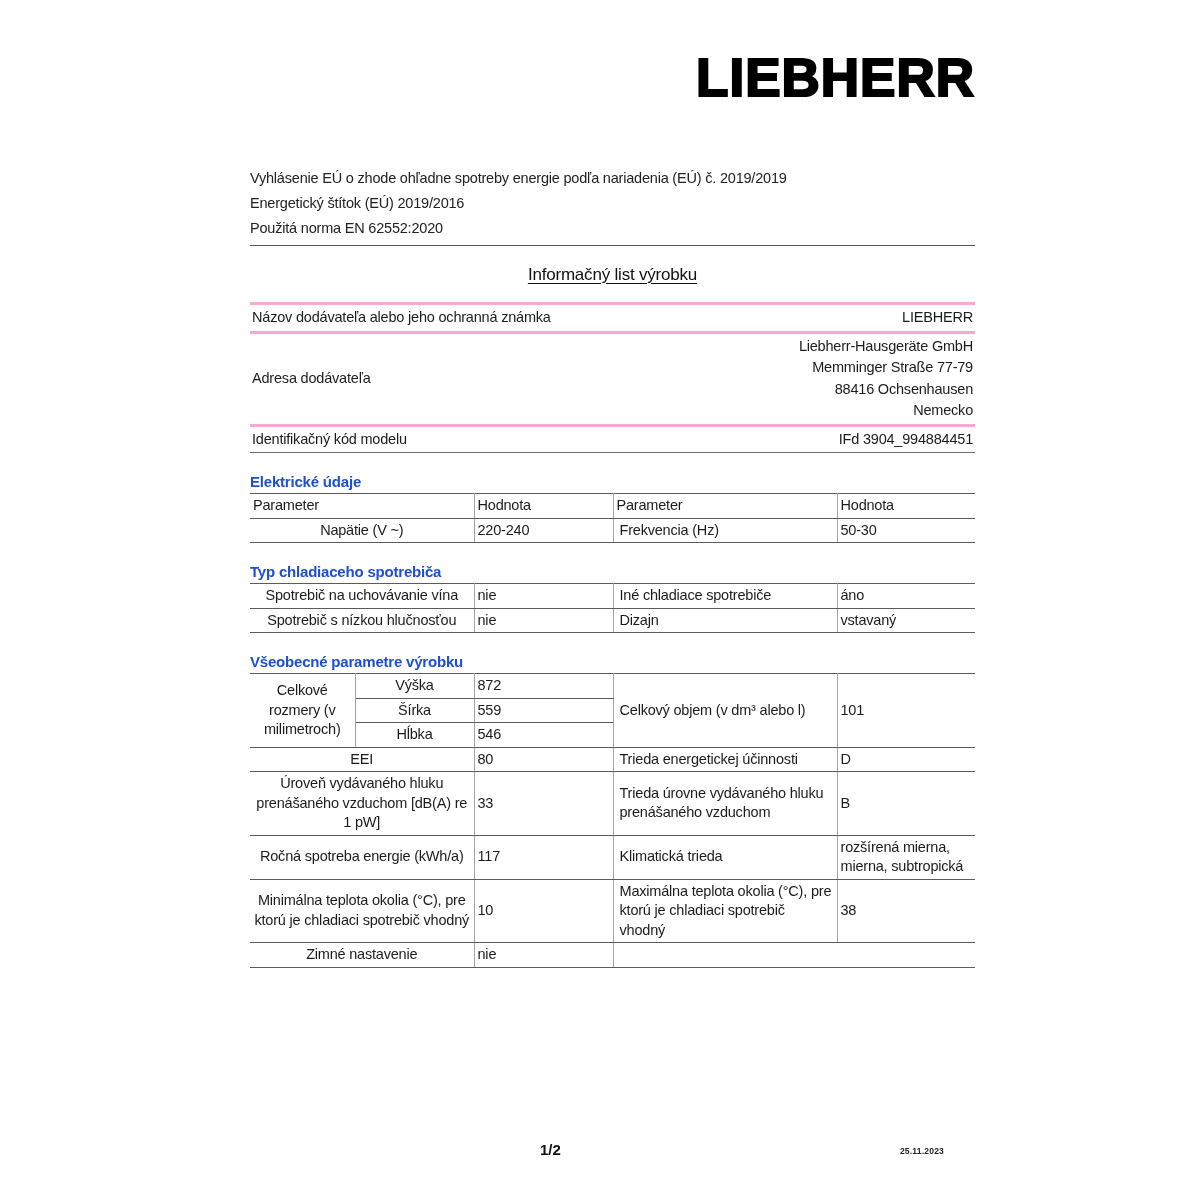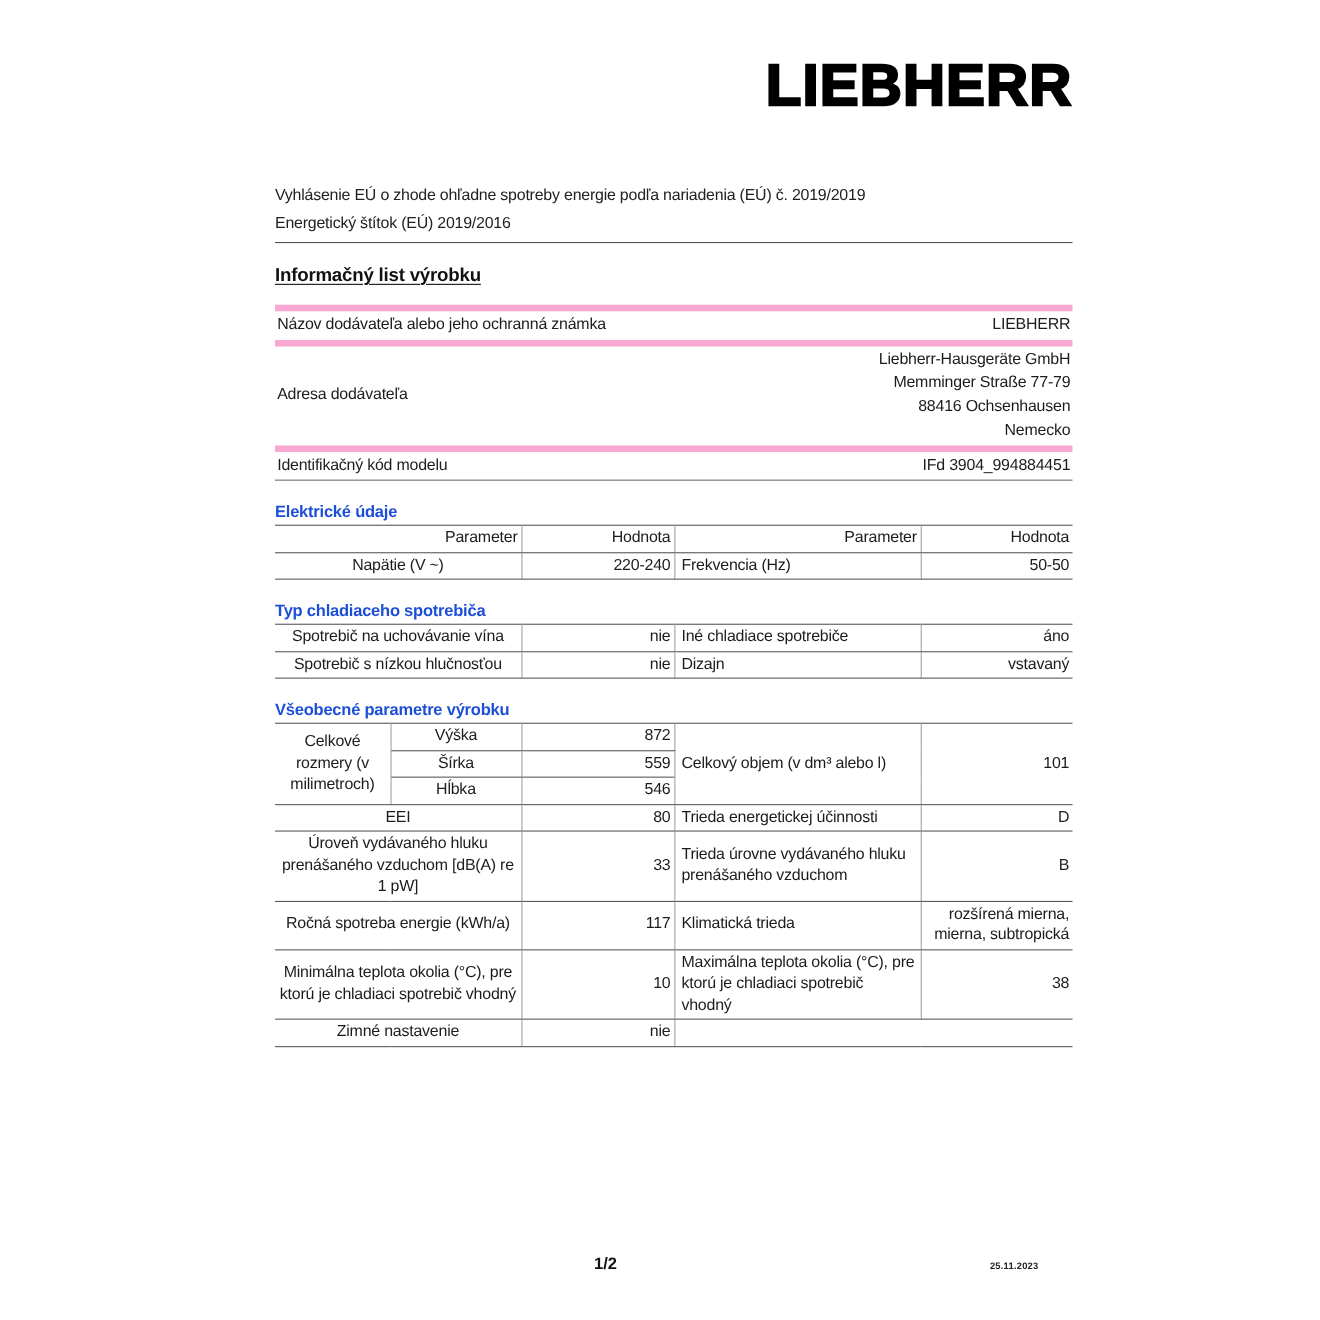--- a/index.html
+++ b/index.html
@@ -39,32 +39,33 @@
     color:#222;
   }
   .rule {
     border:none;
     border-top:1px solid #555;
     margin-top:4px;
   }
   
   .doc-title {
     margin-top:19px;
+    text-align:center;
     font-size:17px;
-    font-weight:bold;
+    font-weight:normal;
     text-decoration:underline;
     text-underline-offset:3px;
     letter-spacing:-0.2px;
     color:#111;
   }
   
   table { border-collapse:collapse; width:725px; table-layout:fixed; }
   .supplier { margin-top:17px; font-size:14.5px; letter-spacing:-0.2px; }
   .supplier td {
-    border-top:6px solid #f9a8d4;
+    border-top:3px solid #f9a8d4;
     padding:2px 2px;
     line-height:21.5px;
     vertical-align:middle;
   }
   .supplier { border-bottom:1px solid #6e6e6e; }
   .supplier .lbl { text-align:left; }
   .supplier .val { text-align:right; }
   
   .sec-heading {
     margin-top:20px;
@@ -82,21 +83,21 @@
     border-top:1px solid #5a5a5a;
     border-bottom:1px solid #5a5a5a;
     padding:2px 3px;
     line-height:19.5px;
     vertical-align:middle;
   }
   .grid tr td:first-child { border-left:none; }
   .grid tr td:last-child  { border-right:none; }
   .grid .c1 { text-align:center; padding-left:3px; }
   .grid .c3 { text-align:left; padding-left:6px; }
-  .grid .cv { text-align:right; }
+  .grid .cv { text-align:left; }
   .grid td.sub { border-top-color:#a3a3a3; }
   
   .footer-page {
     position:absolute;
     left:540px; top:1141px;
     width:80px;
     text-align:left;
     font-size:15px;
     font-weight:bold;
     color:#111;
@@ -116,20 +117,21 @@
 <body>
 
 <div class="page">
   <div class="content">
 
     <div class="logo">LIEBHERR</div>
 
     <div class="hdr-lines">
       <div class="hdr-line">Vyhlásenie EÚ o zhode ohľadne spotreby energie podľa nariadenia (EÚ) č. 2019/2019</div>
       <div class="hdr-line">Energetický štítok (EÚ) 2019/2016</div>
+      <div class="hdr-line">Použitá norma EN 62552:2020</div>
     </div>
 
     <hr class="rule">
 
     <div class="doc-title">Informačný list výrobku</div>
 
     <table class="supplier">
       <colgroup>
           <col style="width:420px">
           <col style="width:305px">
@@ -167,21 +169,21 @@
           <tr>
         <td class="cv">Parameter</td>
         <td class="cv">Hodnota</td>
         <td class="cv">Parameter</td>
         <td class="cv">Hodnota</td>
       </tr>
       <tr>
         <td class="c1">Napätie (V ~)</td>
         <td class="cv">220-240</td>
         <td class="c3">Frekvencia (Hz)</td>
-        <td class="cv">50-50</td>
+        <td class="cv">50-30</td>
       </tr>
     </tbody>
       </table>
 
     <div class="sec-heading">Typ chladiaceho spotrebiča</div>
     <table class="grid">
       <colgroup>
           <col style="width:224px">
           <col style="width:139px">
           <col style="width:224px">

